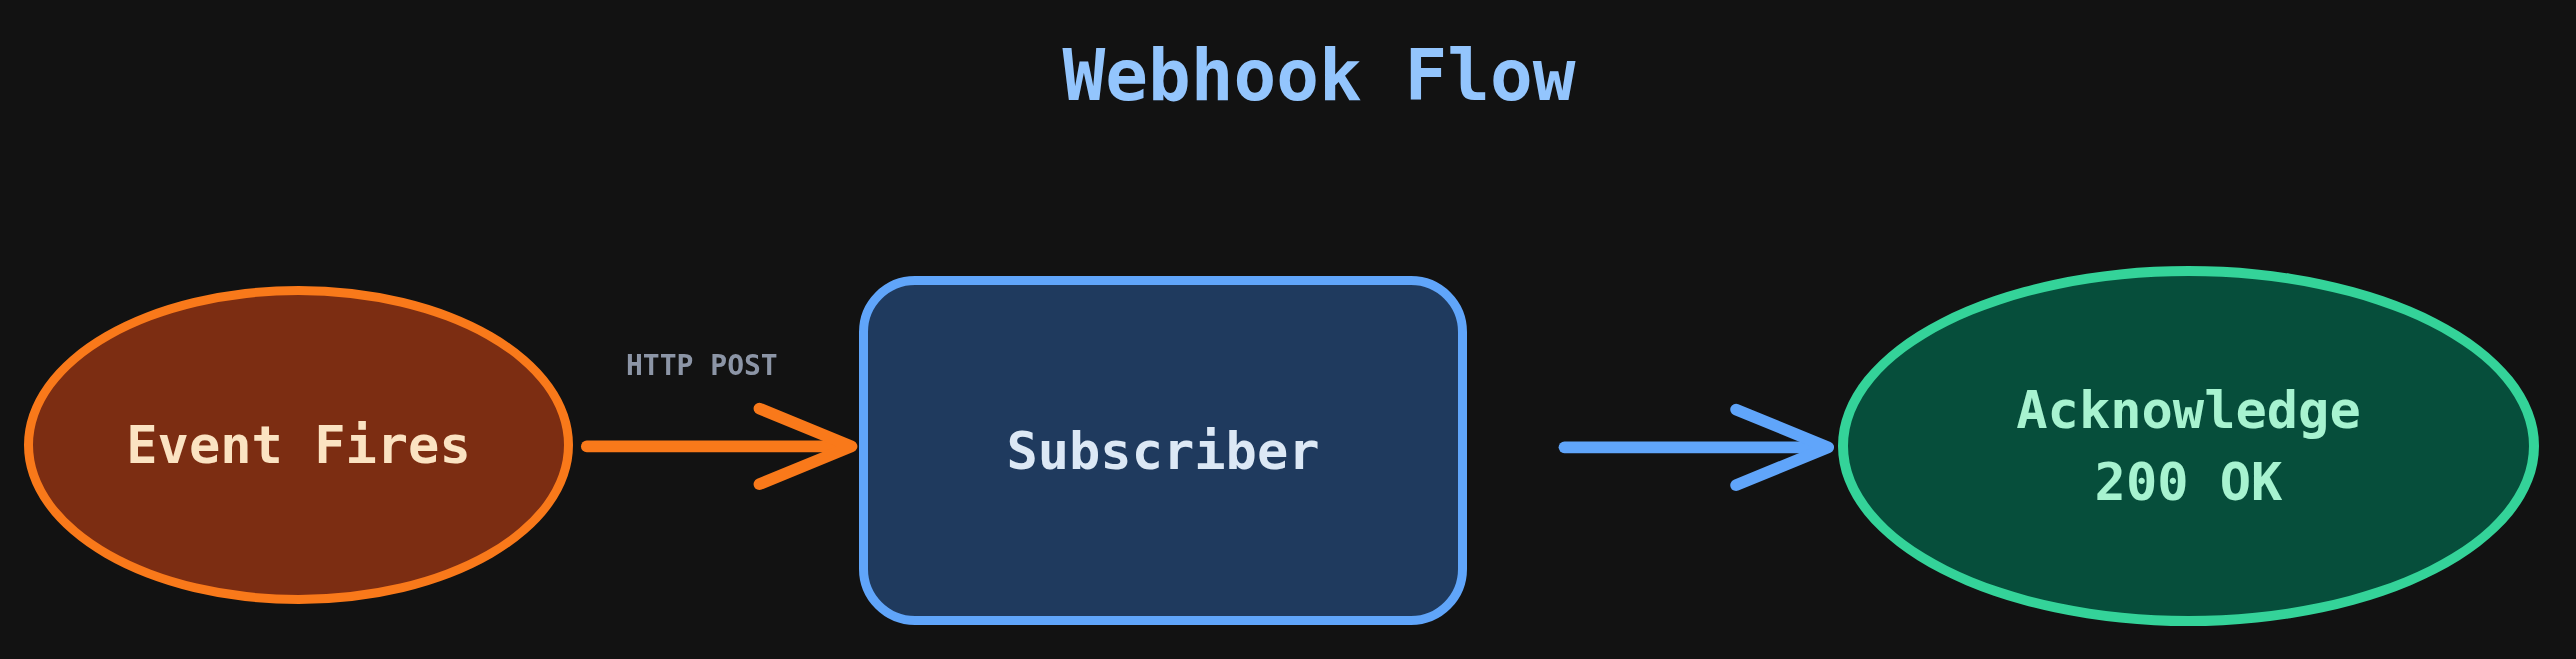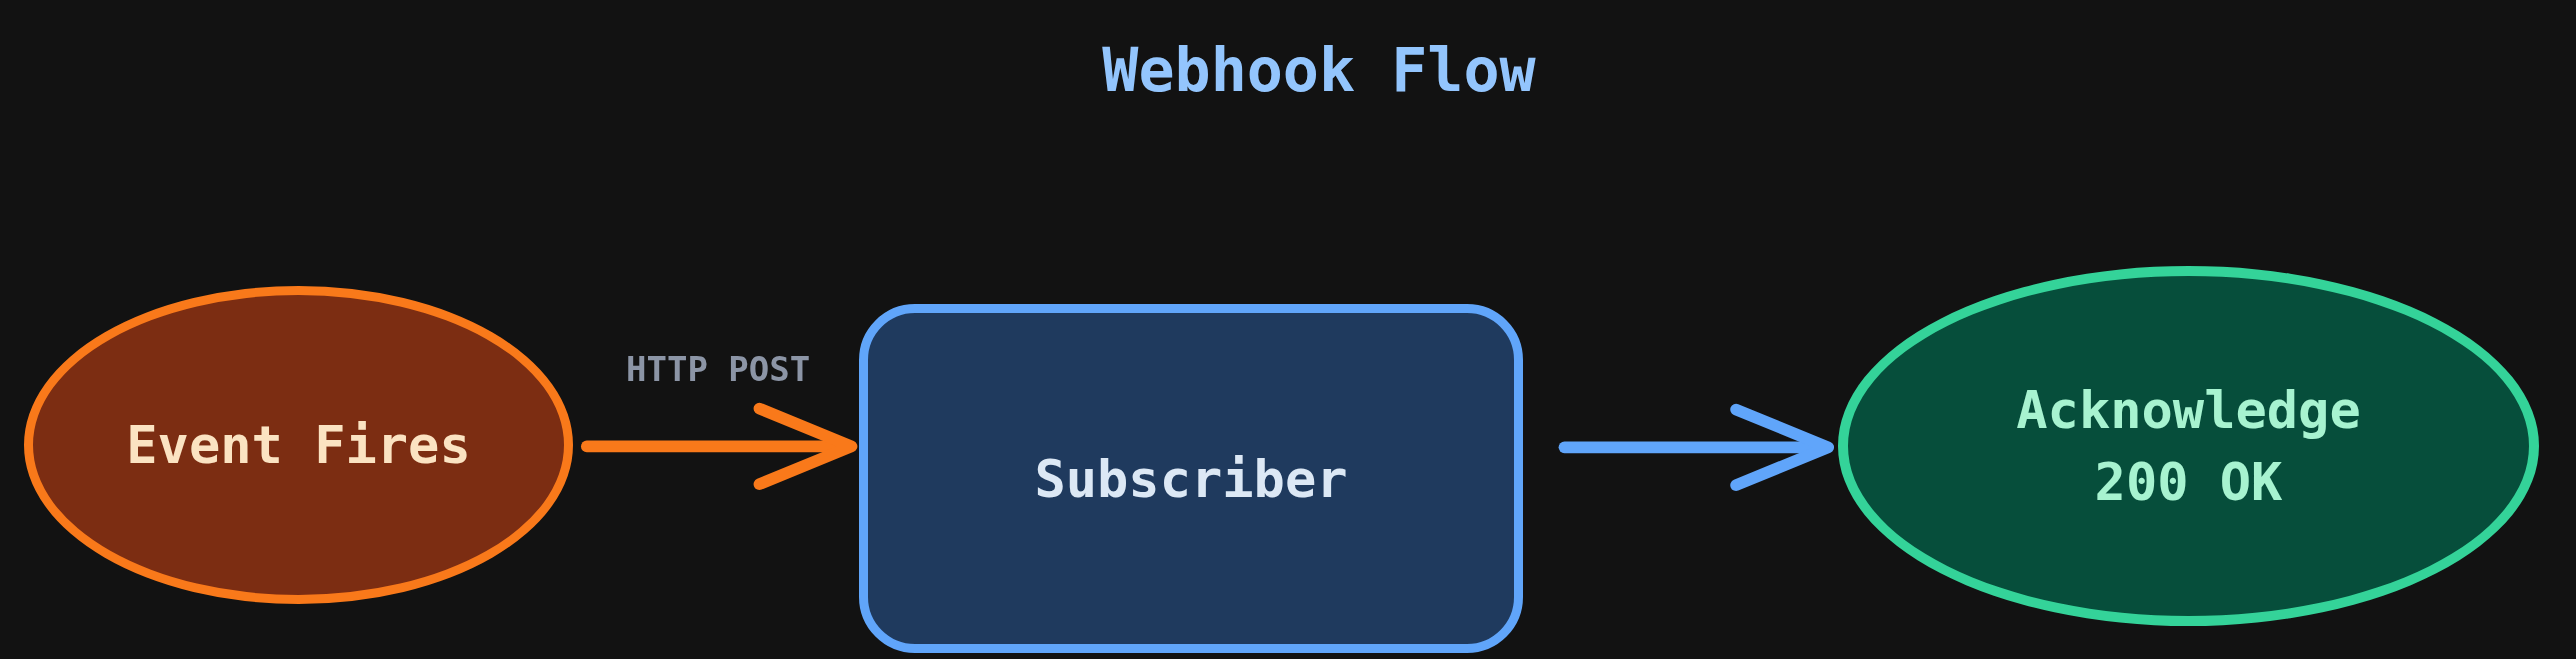--- a/index.html
+++ b/index.html
@@ -14,21 +14,21 @@
     background: var(--background, #121212);
     font-family: "DejaVu Sans Mono", "Liberation Mono", monospace;
     overflow: hidden;
   }
   .title {
     position: absolute;
     left: 1319px;
     top: 37px;
     transform: translateX(-50%);
     margin: 0;
-    font-size: 60px;
+    font-size: 71px;
     line-height: 1.1;
     font-weight: bold;
     color: var(--title_text, #93c5fd);
     white-space: nowrap;
   }
   .edges {
     position: absolute;
     left: 0;
     top: 0;
     width: 2576px;
@@ -56,38 +56,37 @@
     white-space: nowrap;
   }
   .ellipse { border-radius: 50%; }
   .node-event {
     left: 24px; top: 286px; width: 549px; height: 318px;
     background: var(--node1_fill, #7c2d12);
     border: 9.7px solid var(--node1_border, #f9791a);
     color: var(--node1_text, #fbe3c2);
   }
   .node-subscriber {
-    left: 859px; top: 276px; width: 664px; height: 349px;
+    left: 859px; top: 276px; width: 608px; height: 349px;
     background: var(--node2_fill, #1f3a5e);
     border: 9.7px solid var(--node2_border, #60a5fa);
     border-radius: 56px;
     color: var(--node2_text, #dce8f5);
-    margin-top: 28px;
   }
   .node-acknowledge {
     left: 1838px; top: 266px; width: 701px; height: 360px;
     background: var(--node3_fill, #064e3b);
     border: 10.7px solid var(--node3_border, #34d399);
     color: var(--node3_text, #a7f3d0);
   }
   .edge-label {
     position: absolute;
     left: 626px;
     top: 349px;
-    font-size: 34px;
+    font-size: 28px;
     font-weight: bold;
     color: var(--edge_label_text, #8c95a6);
     white-space: nowrap;
   }
 </style>
 </head>
 <body>
 
 <div class="canvas">
 

